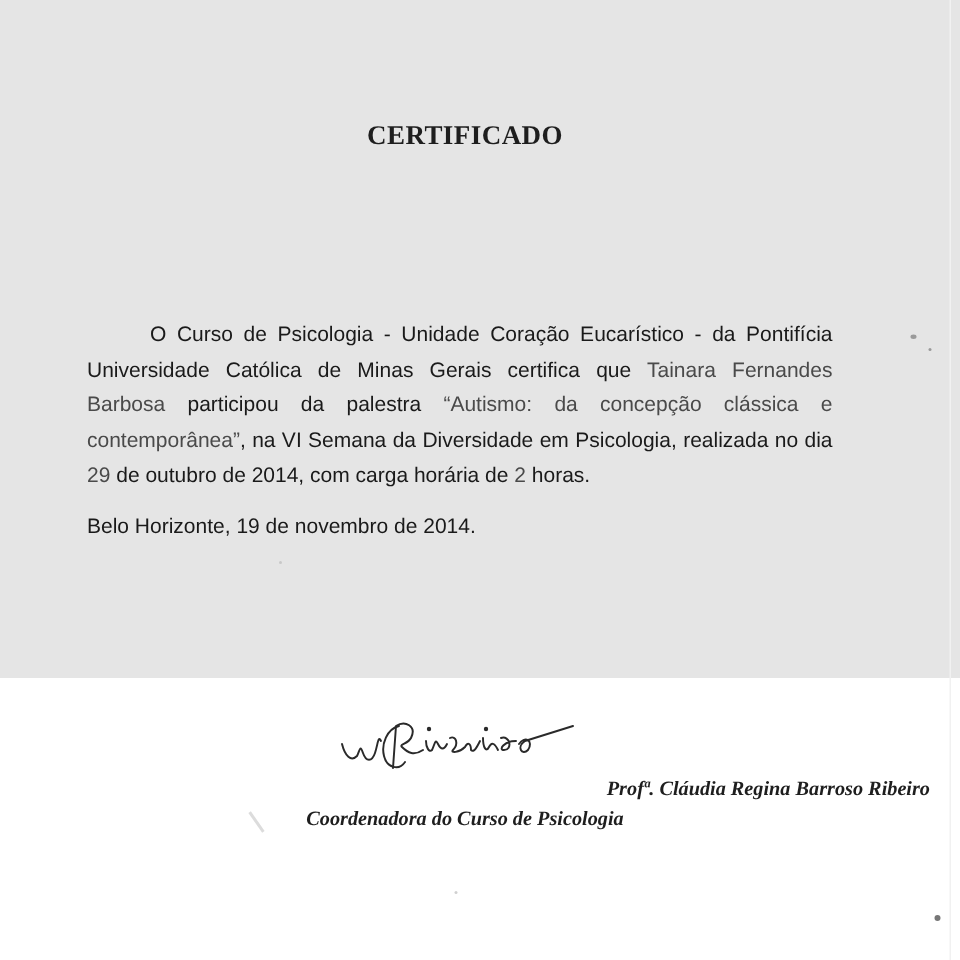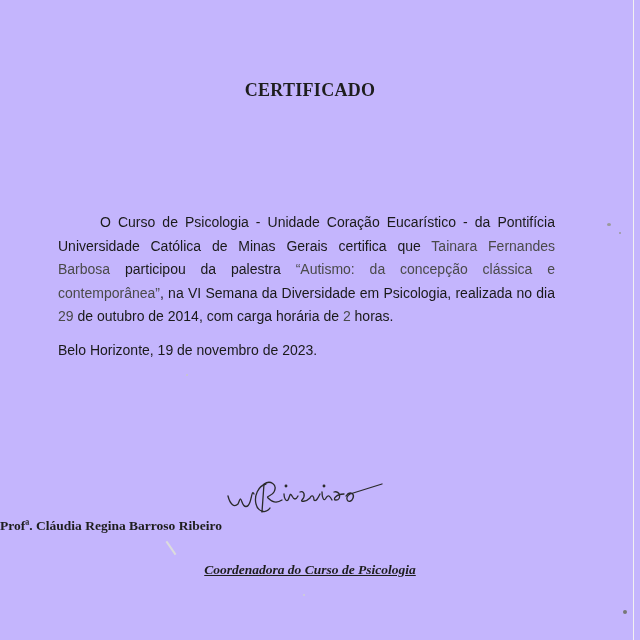--- a/index.html
+++ b/index.html
@@ -6,22 +6,22 @@
       margin: 0;
       padding: 0;
       width: 640px;
       height: 640px;
       background: #ffffff;
       overflow: hidden;
     }
     .page {
       position: relative;
       width: 640px;
-      height: 640px;
-      background: #c4b5fd;
+      height: 452px;
+      background: #e5e5e5;
     }
     .title {
       position: absolute;
       left: 0;
       width: 620px;
       top: 80px;
       text-align: center;
       font-family: "Liberation Serif", serif;
       font-weight: bold;
       font-size: 18px;
@@ -56,38 +56,38 @@
       left: 226px;
       top: 474px;
       width: 160px;
       height: 44px;
     }
     .signer-name {
       position: absolute;
       left: 0;
       width: 620px;
       top: 518px;
-      text-align: left;
+      text-align: right;
       font-family: "Liberation Serif", serif;
       font-weight: bold;
+      font-style: italic;
       font-size: 13.5px;
       color: #1e1e1e;
     }
     .signer-role {
       position: absolute;
       left: 0;
       width: 620px;
-      top: 562px;
+      top: 538px;
       text-align: center;
       font-family: "Liberation Serif", serif;
       font-weight: bold;
       font-style: italic;
       font-size: 13.5px;
       color: #1e1e1e;
-      text-decoration: underline;
     }
     .speck {
       position: absolute;
       border-radius: 50%;
       background: #9a9a9a;
     }
     .scan-mark {
       position: absolute;
       left: 170px;
       top: 540px;
@@ -108,21 +108,21 @@
 </head>
 <body>
 
 <div class="page">
   <div class="edge-line"></div>
 
   <div class="title">CERTIFICADO</div>
 
   <p class="body-text" style="margin:0;"><span>O Curso de Psicologia - Unidade Coração Eucarístico - da Pontifícia Universidade Católica de Minas Gerais certifica que </span><span class="var">Tainara Fernandes Barbosa</span><span> participou da palestra </span><span class="var">“Autismo: da concepção clássica e contemporânea”</span><span>, na VI Semana da Diversidade em Psicologia, realizada no dia </span><span class="var">29</span><span> de outubro de 2014, com carga horária de </span><span class="var">2</span><span> horas.</span></p>
 
-  <div class="place-date">Belo Horizonte, 19 de novembro de 2023.</div>
+  <div class="place-date">Belo Horizonte, 19 de novembro de 2014.</div>
 
   <svg class="signature" viewBox="0 0 160 44" xmlns="http://www.w3.org/2000/svg">
     <g fill="none" stroke="#2a2a2a" stroke-width="1.3" stroke-linecap="round" stroke-linejoin="round">
       <path d="M2,22 C4,30 8,34 12,30 C14,26 14,22 16,28 C18,34 22,34 24,28 C26,22 26,16 28,20"></path>
       <path d="M40,10 C32,12 28,22 30,30 C32,38 40,40 44,34"></path>
       <path d="M36,38 L38,10 C44,6 52,10 48,18 C46,22 40,22 42,24 C46,28 50,30 56,26"></path>
       <path d="M58,20 C58,24 60,28 62,26 C64,22 64,18 66,22 C68,26 70,26 72,22"></path>
       <path d="M74,18 C78,16 80,22 76,26 C74,28 80,28 84,24 C86,20 88,22 88,26 C90,28 92,24 94,20"></path>
       <path d="M96,18 C96,24 98,28 100,24 C102,20 104,22 106,26"></path>
       <path d="M108,18 C114,16 116,26 110,26 C106,26 110,20 118,20"></path>

